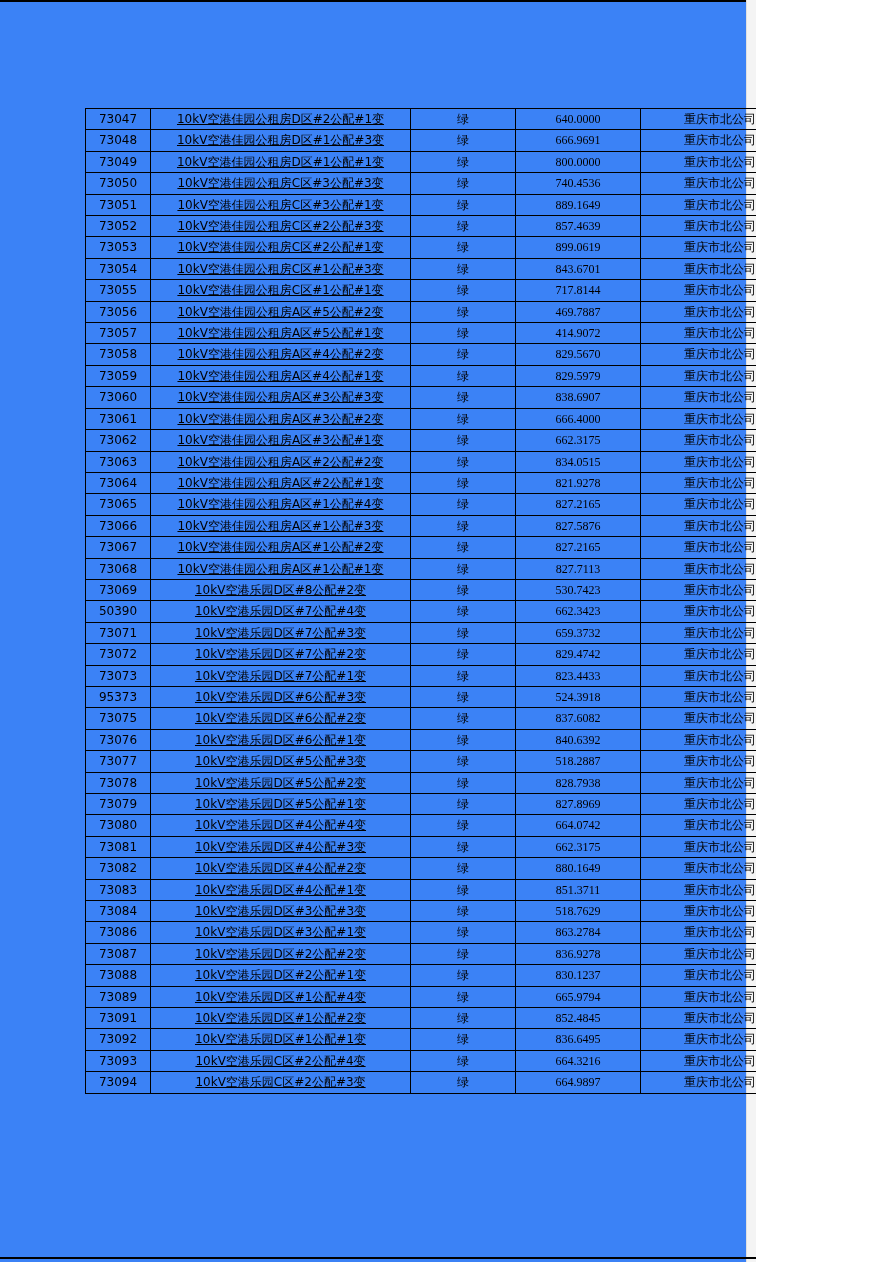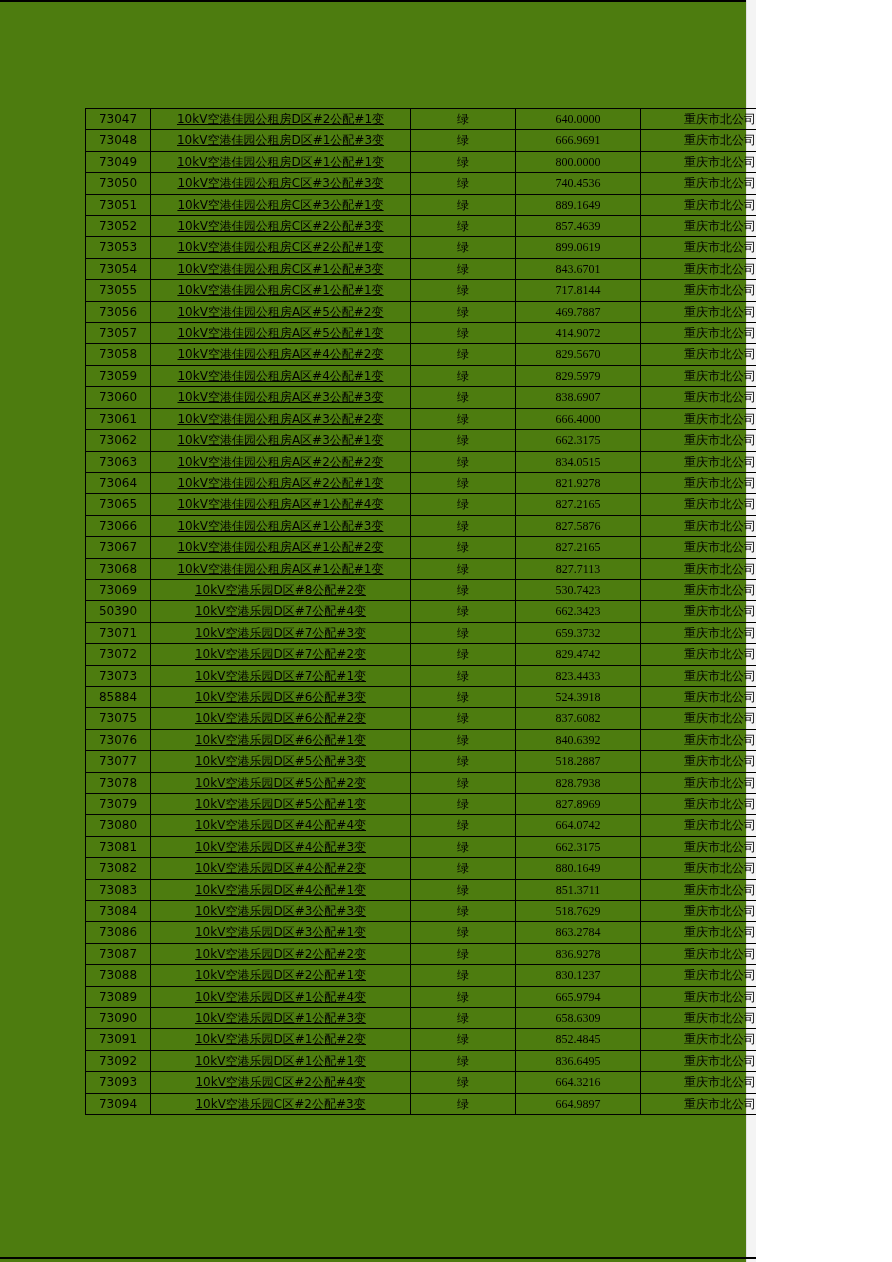--- a/index.html
+++ b/index.html
@@ -5,21 +5,21 @@
   html, body {
     margin: 0;
     padding: 0;
     background: #ffffff;
     font-family: "DejaVu Sans", "Liberation Sans", sans-serif;
   }
   .page {
     position: relative;
     width: 756px;
     height: 1262px;
-    background: #4d7c0f;
+    background: #3b82f6;
     overflow: hidden;
   }
   .edge-line-top {
     position: absolute;
     top: 0;
     left: 0;
     width: 874px;
     height: 2px;
     background: #000000;
   }
@@ -265,21 +265,21 @@
           <td class="col-company">重庆市北公司</td>
         </tr>
         <tr>
           <td class="col-id">73073</td>
           <td class="col-name">10kV空港乐园D区#7公配#1变</td>
           <td class="col-status">绿</td>
           <td class="col-value">823.4433</td>
           <td class="col-company">重庆市北公司</td>
         </tr>
         <tr>
-          <td class="col-id">85884</td>
+          <td class="col-id">95373</td>
           <td class="col-name">10kV空港乐园D区#6公配#3变</td>
           <td class="col-status">绿</td>
           <td class="col-value">524.3918</td>
           <td class="col-company">重庆市北公司</td>
         </tr>
         <tr>
           <td class="col-id">73075</td>
           <td class="col-name">10kV空港乐园D区#6公配#2变</td>
           <td class="col-status">绿</td>
           <td class="col-value">837.6082</td>
@@ -367,27 +367,20 @@
           <td class="col-name">10kV空港乐园D区#2公配#1变</td>
           <td class="col-status">绿</td>
           <td class="col-value">830.1237</td>
           <td class="col-company">重庆市北公司</td>
         </tr>
         <tr>
           <td class="col-id">73089</td>
           <td class="col-name">10kV空港乐园D区#1公配#4变</td>
           <td class="col-status">绿</td>
           <td class="col-value">665.9794</td>
-          <td class="col-company">重庆市北公司</td>
-        </tr>
-        <tr>
-          <td class="col-id">73090</td>
-          <td class="col-name">10kV空港乐园D区#1公配#3变</td>
-          <td class="col-status">绿</td>
-          <td class="col-value">658.6309</td>
           <td class="col-company">重庆市北公司</td>
         </tr>
         <tr>
           <td class="col-id">73091</td>
           <td class="col-name">10kV空港乐园D区#1公配#2变</td>
           <td class="col-status">绿</td>
           <td class="col-value">852.4845</td>
           <td class="col-company">重庆市北公司</td>
         </tr>
         <tr>

